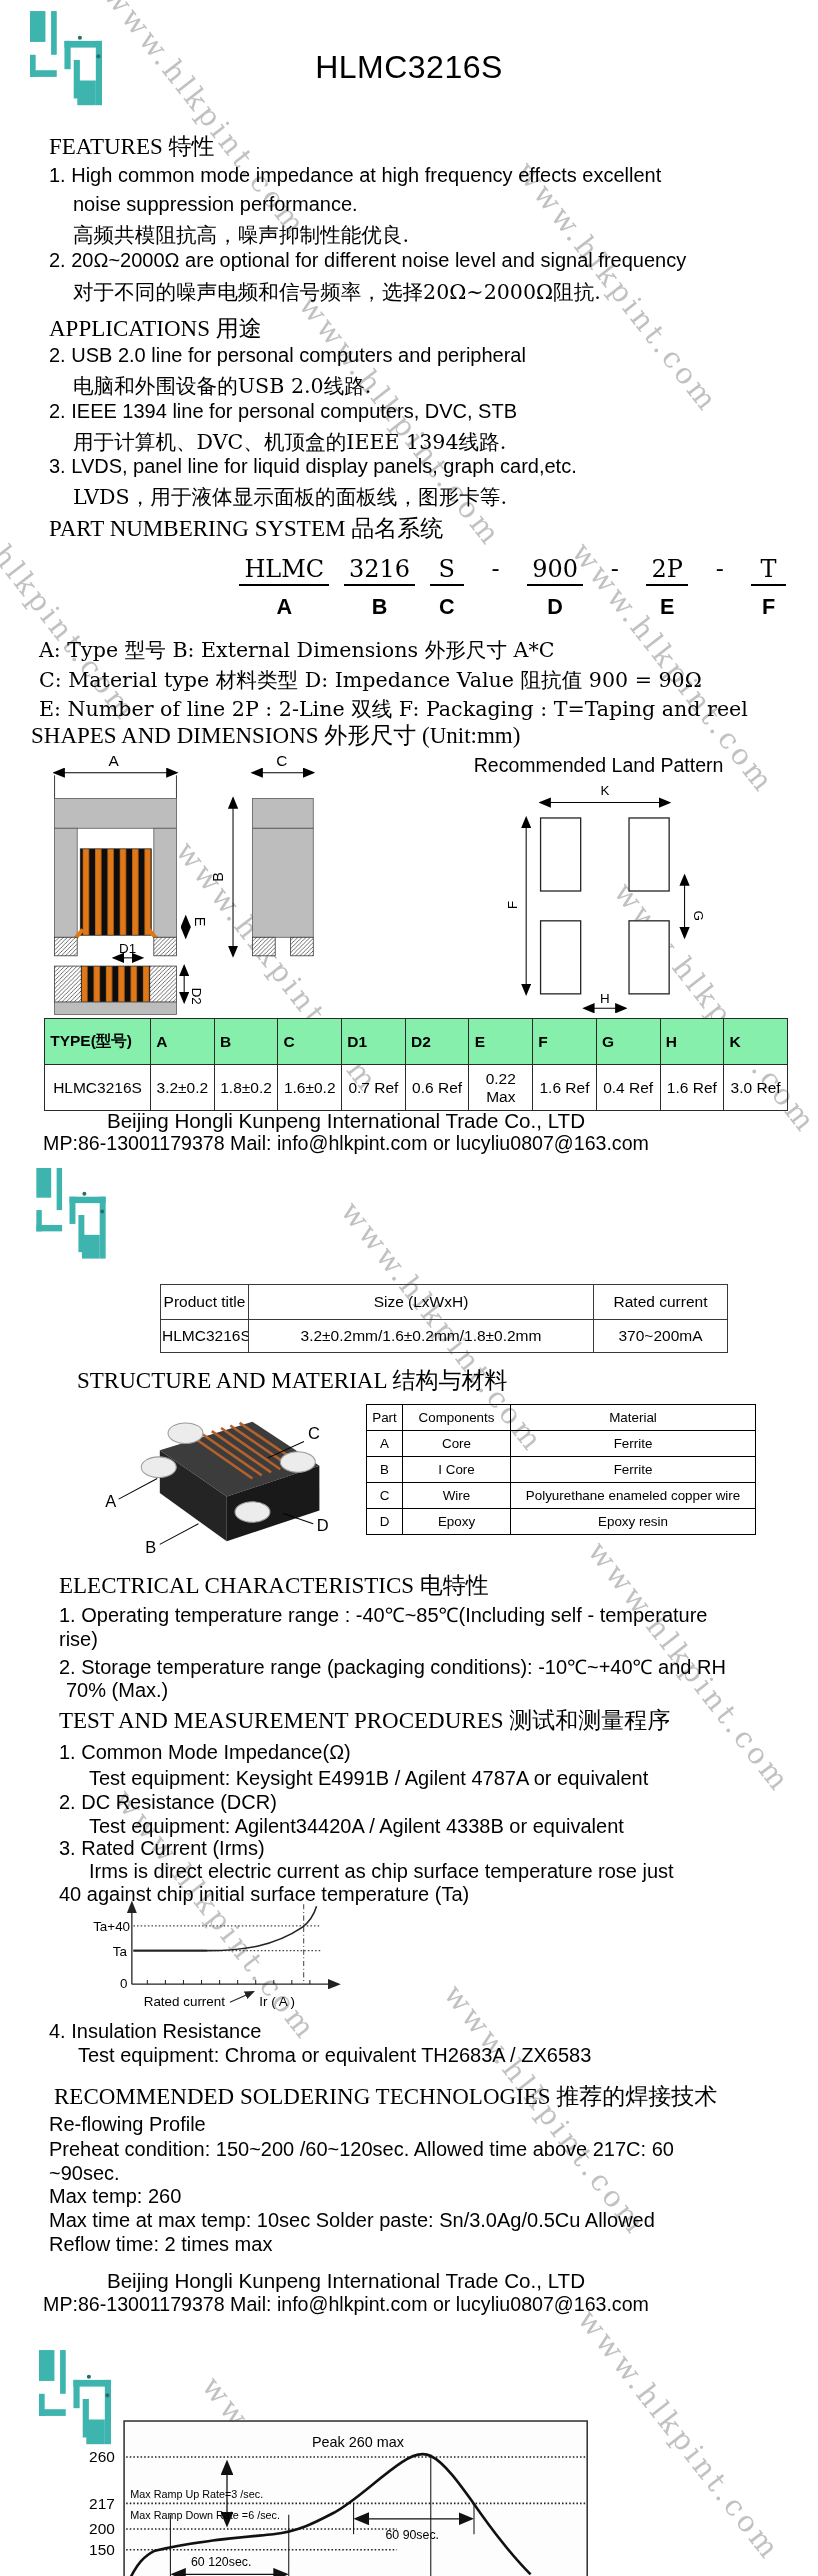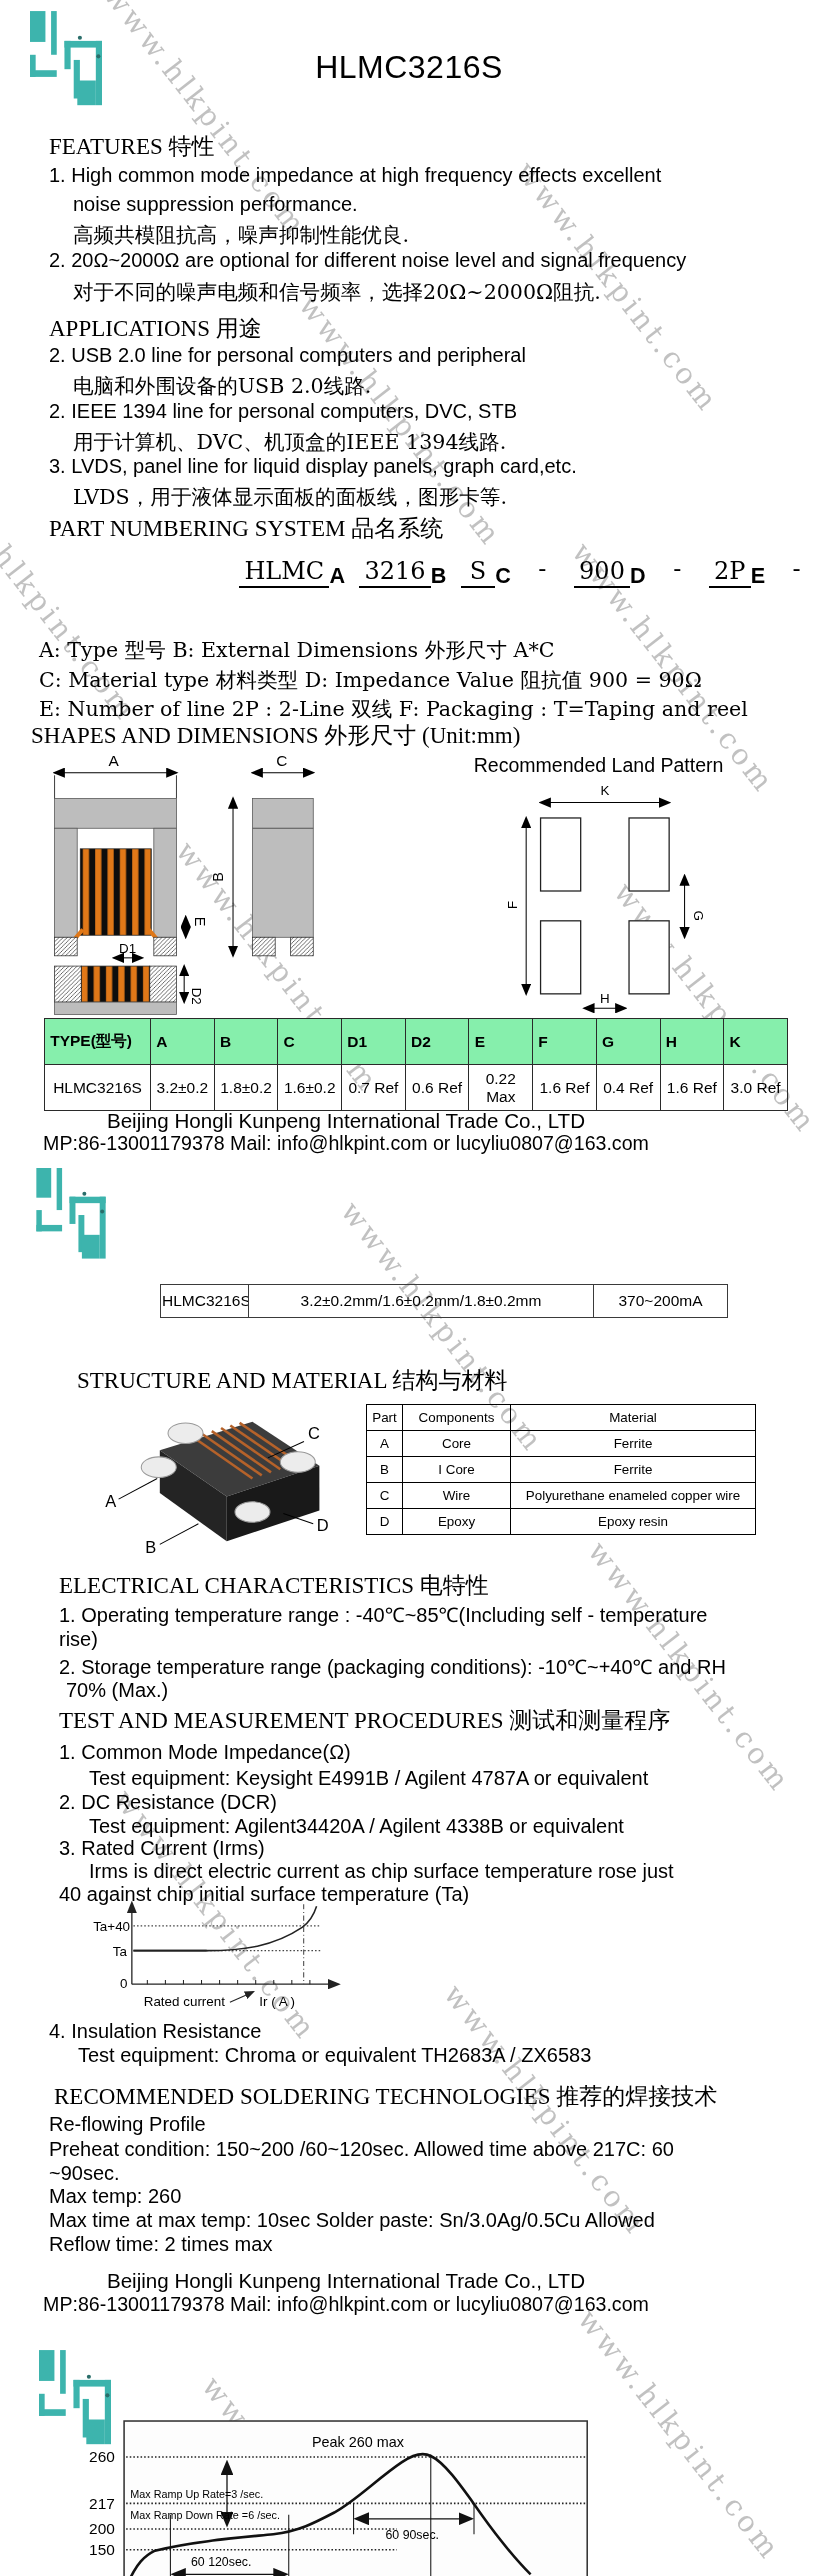--- a/index.html
+++ b/index.html
@@ -10,21 +10,21 @@
       color:rgba(125,125,125,.48);transform:rotate(52deg);transform-origin:left top;
       white-space:nowrap;pointer-events:none;z-index:1;}
   .content{position:relative;z-index:2;}
   .title{width:818px;text-align:center;font-size:32px;letter-spacing:0.5px;}
   .h1{font-size:23px;white-space:nowrap;font-family:Liberation Serif, serif;}
   .body-line{font-size:20px;white-space:nowrap;}
   .serif-line{font-family:"DejaVu Serif","Liberation Serif",serif;font-size:20.6px;white-space:nowrap;}
   .center-line{width:660px;text-align:center;font-size:19.6px;white-space:nowrap;padding-left:16px;}
   
   .pn-row{display:flex;align-items:flex-start;}
-  .pn-col{display:flex;align-items:center;margin:0 7.2px;}
+  .pn-col{display:flex;flex-direction:column;align-items:center;margin:0 7.2px;}
   .pn-code{font-family:"DejaVu Serif","Liberation Serif",serif;font-size:24px;
            border-bottom:2.1px solid #000;padding:0 5.2px 1px 5.2px;min-width:24px;text-align:center;}
   .pn-col.dash .pn-code{border-bottom:none;}
   .pn-letter{font-size:21.6px;font-weight:bold;margin-top:8.2px;}
   
   table{border-collapse:collapse;table-layout:fixed;}
   td,th{overflow:hidden;}
   .type-table{width:744px;font-size:15.5px;}
   .type-table th,.type-table td{border:1px solid #2a2a2a;height:45px;padding:0 5.2px;}
   .type-table th{text-align:left;font-weight:bold;background:#86efac;}
@@ -276,20 +276,25 @@
         <circle cx="133" cy="88" r="4" fill="#2a6e6a"></circle>
     </svg>
 
     <table class="abs prod-table" style="left:160px;top:1284px">
       <colgroup>
           <col style="width:88px">
           <col style="width:345px">
           <col style="width:134px">
         </colgroup>
       <tbody>
+          <tr>
+        <th>Product title</th>
+        <th>Size (LxWxH)</th>
+        <th>Rated current</th>
+      </tr>
       <tr>
         <td>HLMC3216S</td>
         <td>3.2±0.2mm/1.6±0.2mm/1.8±0.2mm</td>
         <td>370~200mA</td>
       </tr>
     </tbody>
       </table>
 
     <div class="abs h1" style="left:77px;top:1365px">STRUCTURE AND MATERIAL 结构与材料</div>
 

